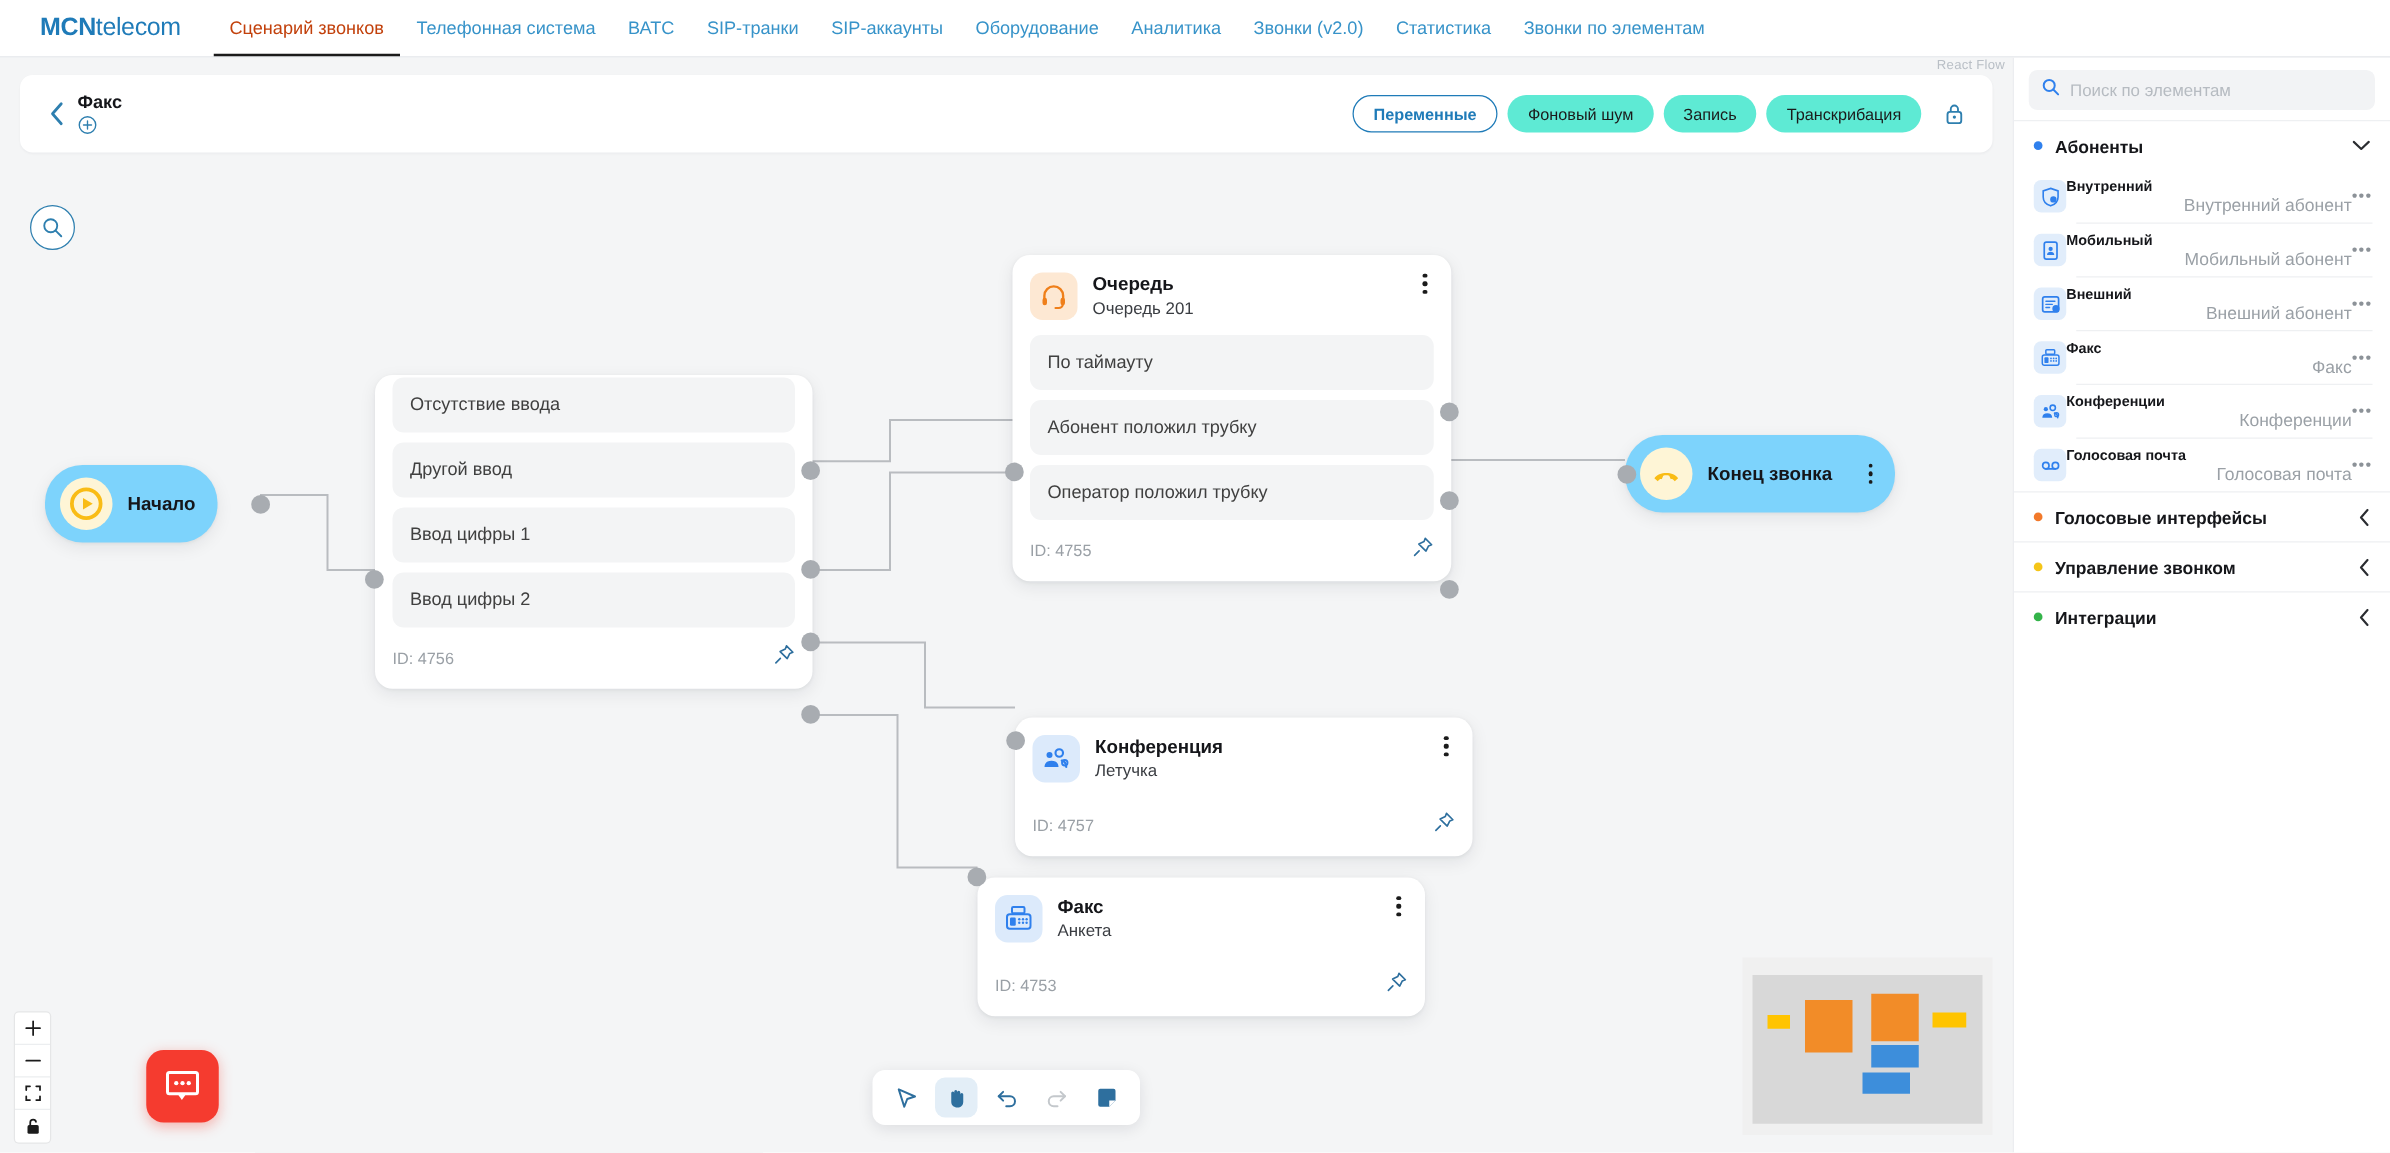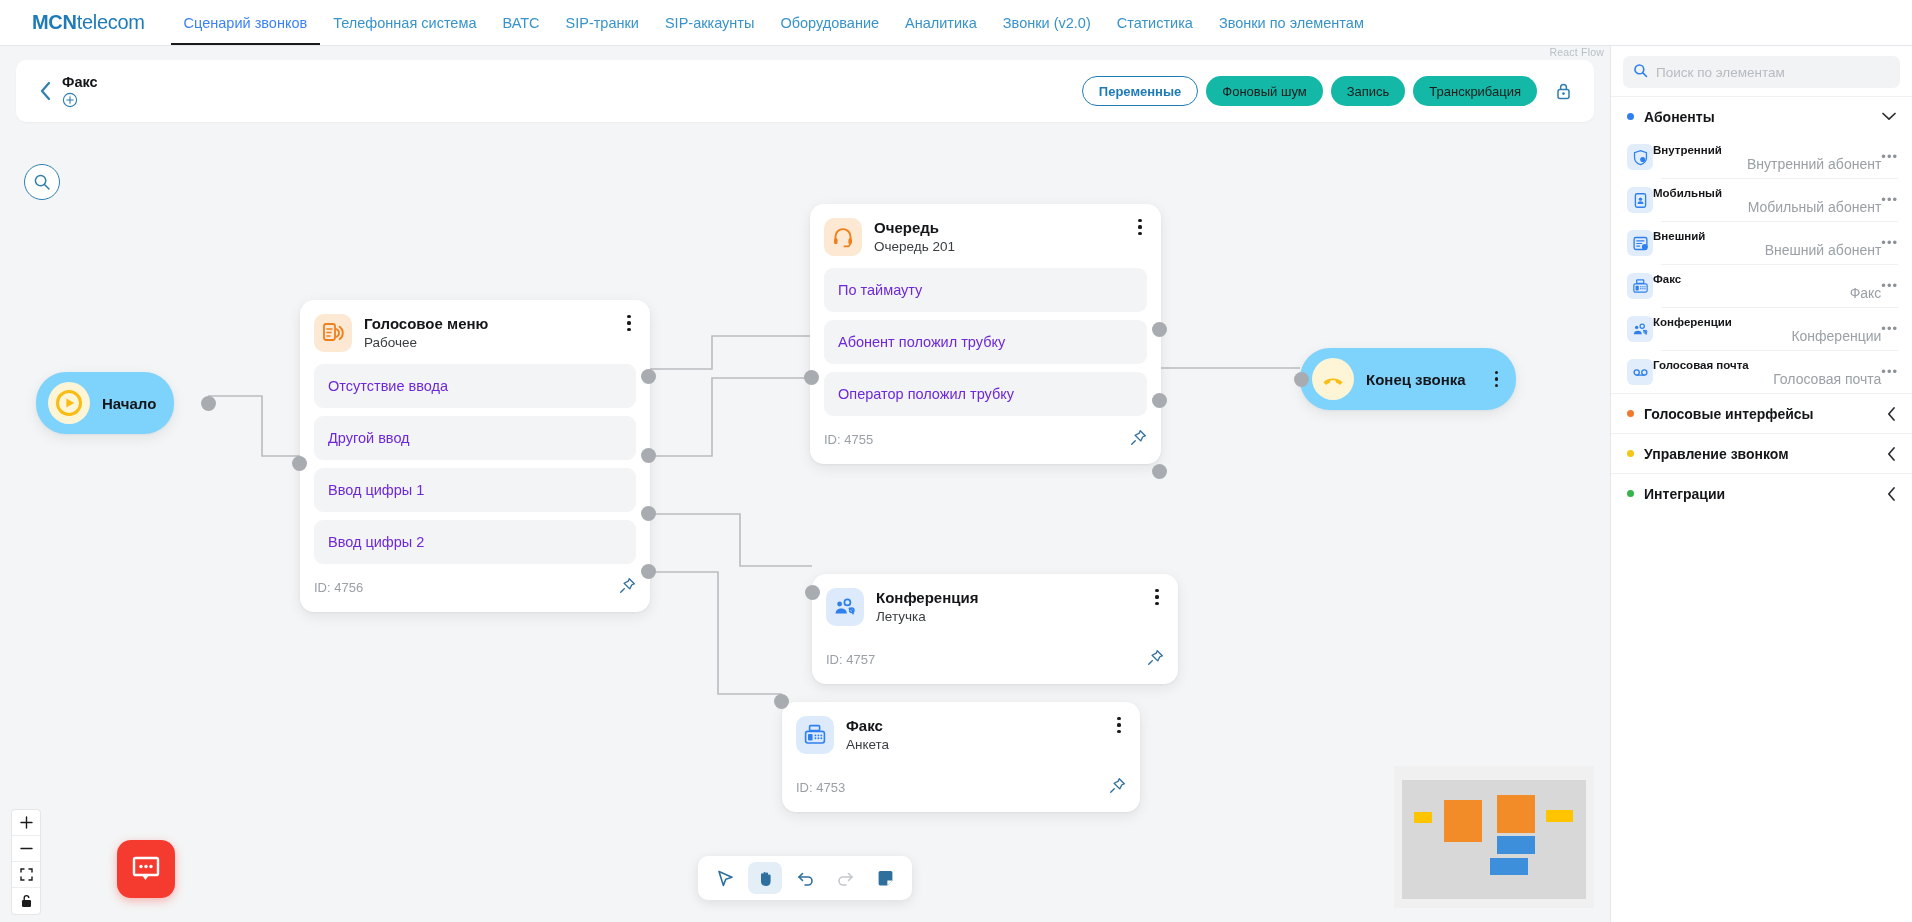--- a/index.html
+++ b/index.html
@@ -34,21 +34,21 @@
   #brand span.light { font-weight: 400; }
   .navitem {
     font-size: 14.5px;
     color: #3793c9;
     padding: 0 13px;
     white-space: nowrap;
     cursor: pointer;
     line-height: 44px;
   }
   .navitem.active {
-    color: #3b82f6;
+    color: #c2410c;
     font-weight: 400;
     border-bottom: 2px solid #1b1b1b;
     height: 44px;
   }
 
   
   #body {
     display: flex;
     height: 876px;
     width: 1912px;
@@ -98,21 +98,21 @@
 
   #togglegroup {
     margin-left: auto;
     display: flex; align-items: center; gap: 8px;
   }
   .pill {
     height: 30px; border-radius: 16px;
     display: flex; align-items: center; justify-content: center;
     padding: 0 16px;
     font-size: 13px; color: #1b1b1b;
-    background: #14b8a6;
+    background: #5eead4;
     cursor: pointer; white-space: nowrap;
   }
   .pill.selected {
     background: #ffffff;
     color: #1f7bb8;
     border: 1.6px solid #1f7bb8;
     font-weight: 600;
   }
   #lockbtn {
     margin-left: 18px; margin-right: 22px;
@@ -159,21 +159,21 @@
     position: absolute; right: 12px; top: 14px;
     width: 18px; height: 18px; cursor: pointer;
     display: flex; flex-direction: column; align-items: center;
     justify-content: center; gap: 3px;
   }
   .kebab i { width: 3.2px; height: 3.2px; border-radius: 50%; background: #1b1b1b; display:block;}
   .rows { display: flex; flex-direction: column; gap: 8px; padding: 2px 14px 0 14px; }
   .row {
     height: 44px; background: #f3f4f5; border-radius: 9px;
     display: flex; align-items: center; padding: 0 14px;
-    font-size: 14.5px; color: #6d28d9; cursor: pointer;
+    font-size: 14.5px; color: #404040; cursor: pointer;
   }
   .foot {
     display: flex; align-items: center;
     padding: 13px 14px 14px 14px;
   }
   .nid { font-size: 13px; color: #9aa0a6; }
   .pin { margin-left: auto; cursor: pointer; }
 
   .handle {
     position: absolute; width: 15px; height: 15px; border-radius: 50%;
@@ -381,39 +381,20 @@
             <path d="M12.4 10.4 L20.2 15 L12.4 19.6 Z" fill="#f9bc15"></path>
           </svg>
         </div>
         <div class="pilltext">Начало</div>
       </div>
       <div class="handle" style="left:165px; top:24px;"></div>
     </div>
 
     <div class="node" style="left:300px; top:254px;">
       <div class="card" style="width:350px;">
-        <div class="cardhead">
-          <div class="nodeicon orange">
-            <svg width="24" height="24" viewBox="0 0 24 24">
-              <rect x="3" y="3" width="11" height="16" rx="2.2" fill="none" stroke="#ef7f1a" stroke-width="1.8"></rect>
-              <path d="M6 8 H11 M6 11.5 H10 M6 15 H9" stroke="#ef7f1a" stroke-width="1.5" stroke-linecap="round"></path>
-              <path d="M15.6 8.2 A4.2 4.2 0 0 1 15.6 15.8" fill="none" stroke="#ef7f1a" stroke-width="1.8" stroke-linecap="round"></path>
-              <path d="M18.6 5.8 A7.6 7.6 0 0 1 18.6 18.2" fill="none" stroke="#ef7f1a" stroke-width="1.8" stroke-linecap="round"></path>
-            </svg>
-          </div>
-          <div class="titles">
-            <div class="ntitle">Голосовое меню</div>
-            <div class="nsub">Рабочее</div>
-          </div>
-          <div class="kebab">
-              <i></i>
-              <i></i>
-              <i></i>
-            </div>
-        </div>
         <div class="rows">
           <div class="row">Отсутствие ввода</div>
           <div class="row">Другой ввод</div>
           <div class="row">Ввод цифры 1</div>
           <div class="row">Ввод цифры 2</div>
         </div>
         <div class="foot">
           <div class="nid">ID: 4756</div>
           <div class="pin">
             <svg width="17" height="17" viewBox="0 0 18 18">

